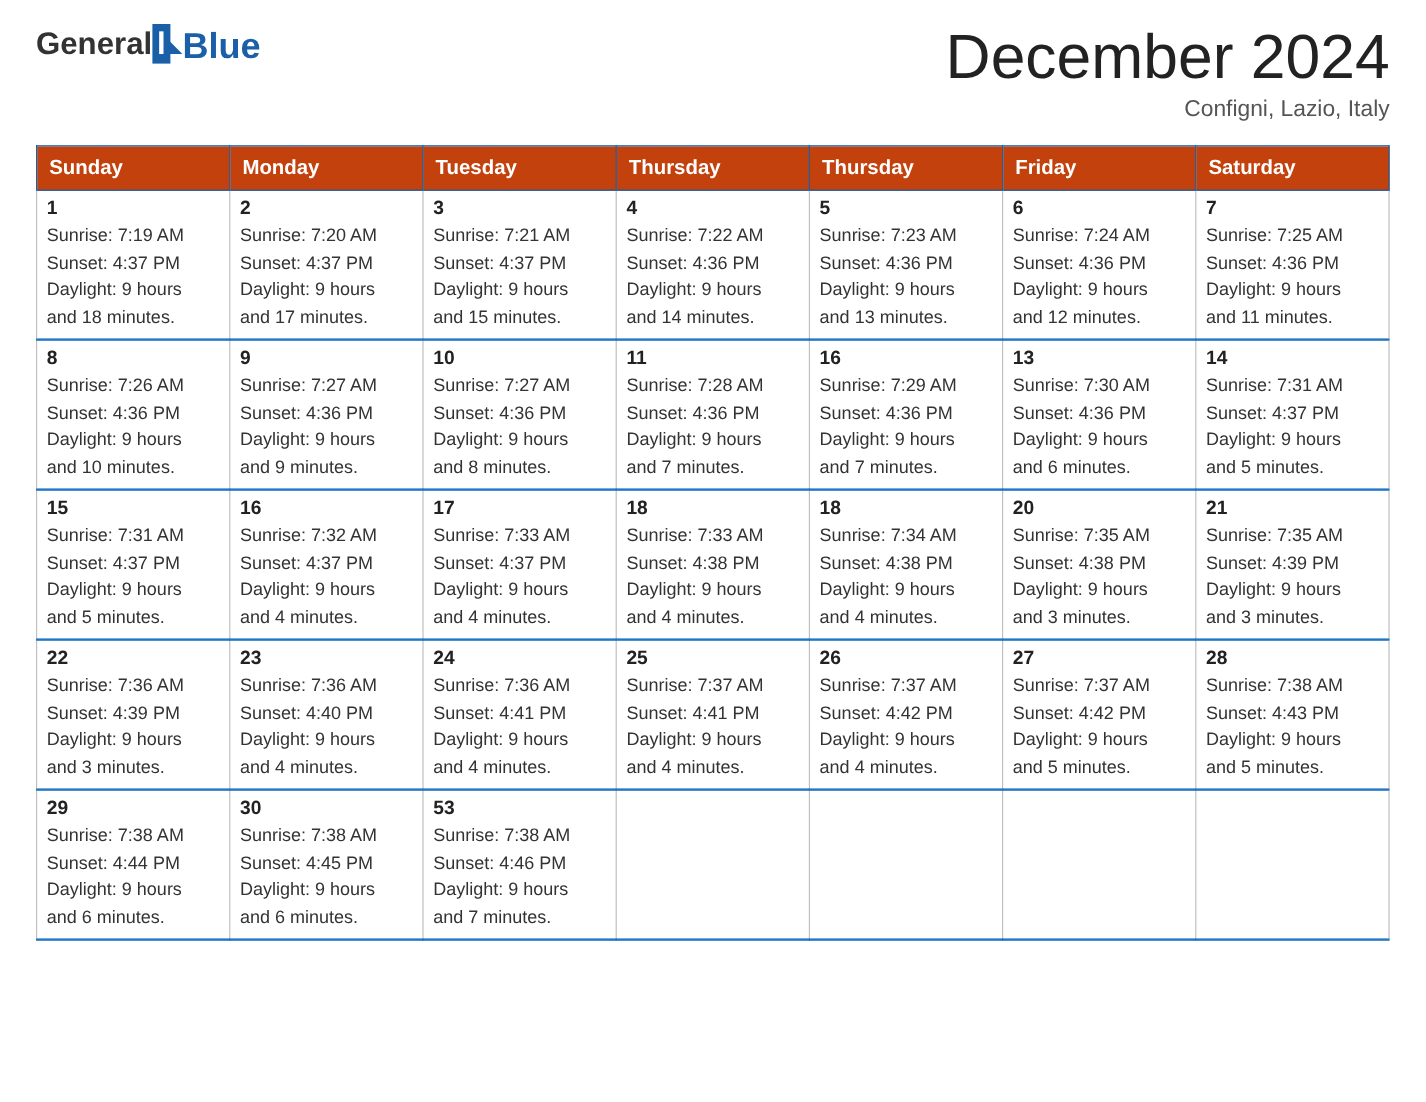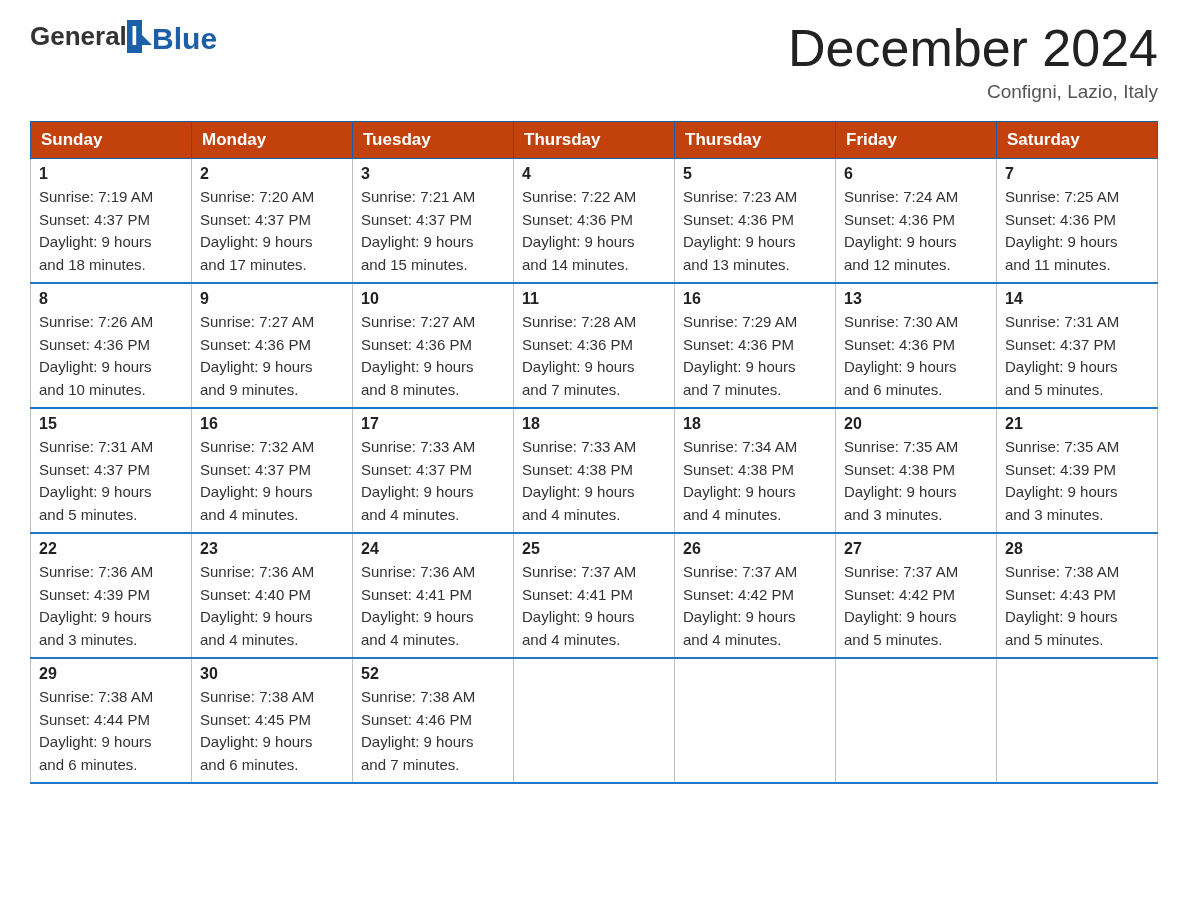--- a/index.html
+++ b/index.html
@@ -262,21 +262,21 @@
       <tr>
         <td>
           <span class="day-number">29</span>
           <div class="day-info">Sunrise: 7:38 AM<br>Sunset: 4:44 PM<br>Daylight: 9 hours<br>and 6 minutes.</div>
         </td>
         <td>
           <span class="day-number">30</span>
           <div class="day-info">Sunrise: 7:38 AM<br>Sunset: 4:45 PM<br>Daylight: 9 hours<br>and 6 minutes.</div>
         </td>
         <td>
-          <span class="day-number">52</span>
+          <span class="day-number">53</span>
           <div class="day-info">Sunrise: 7:38 AM<br>Sunset: 4:46 PM<br>Daylight: 9 hours<br>and 7 minutes.</div>
         </td>
         <td class="empty"></td>
         <td class="empty"></td>
         <td class="empty"></td>
         <td class="empty"></td>
       </tr>
     </tbody>
 </table>
 

